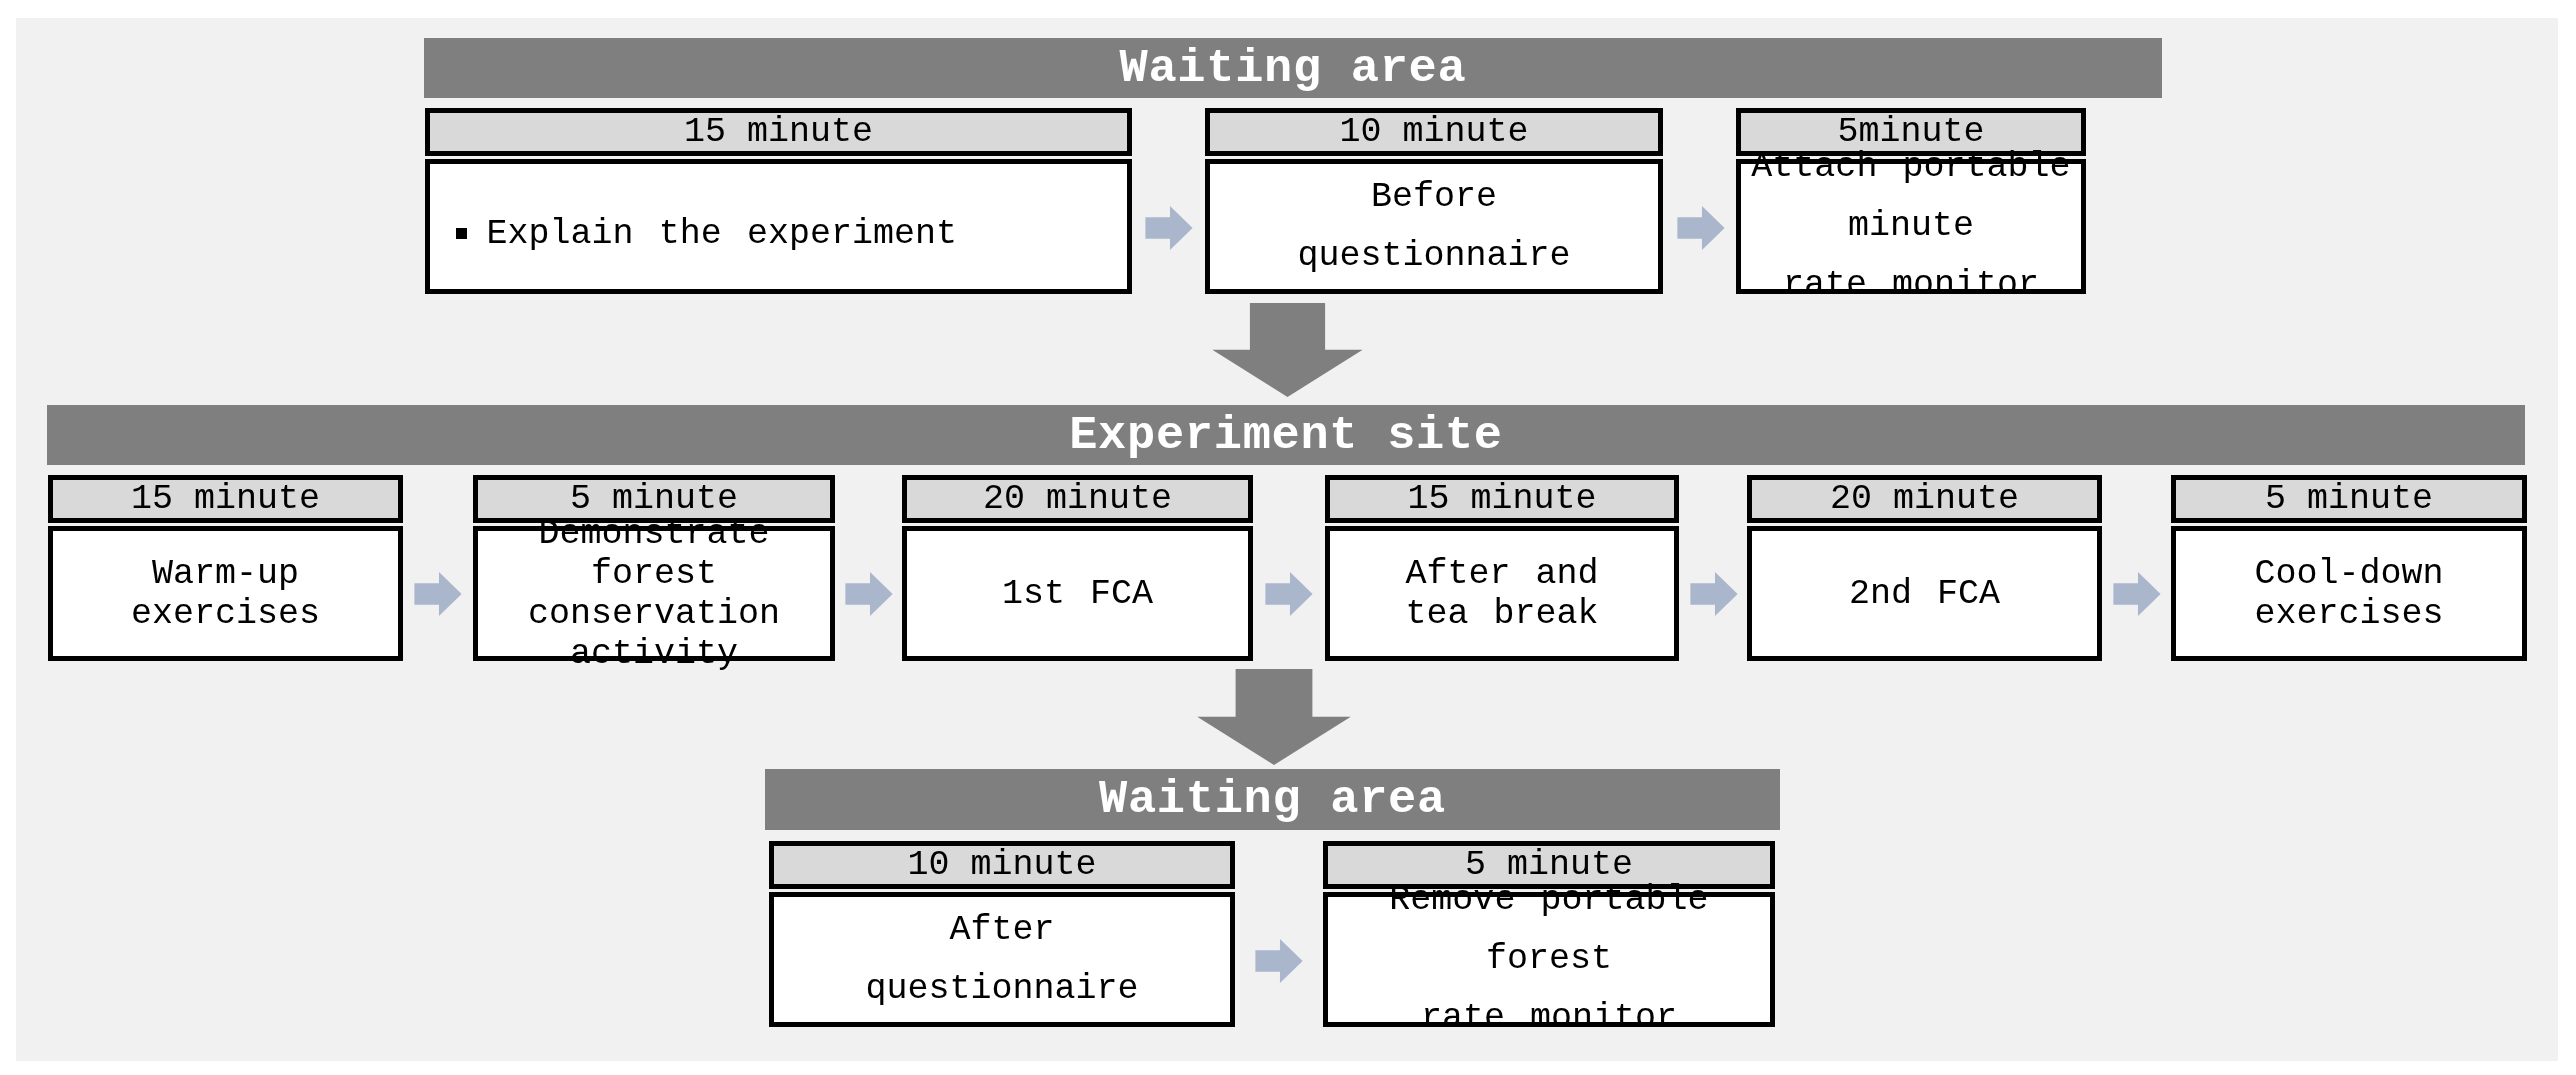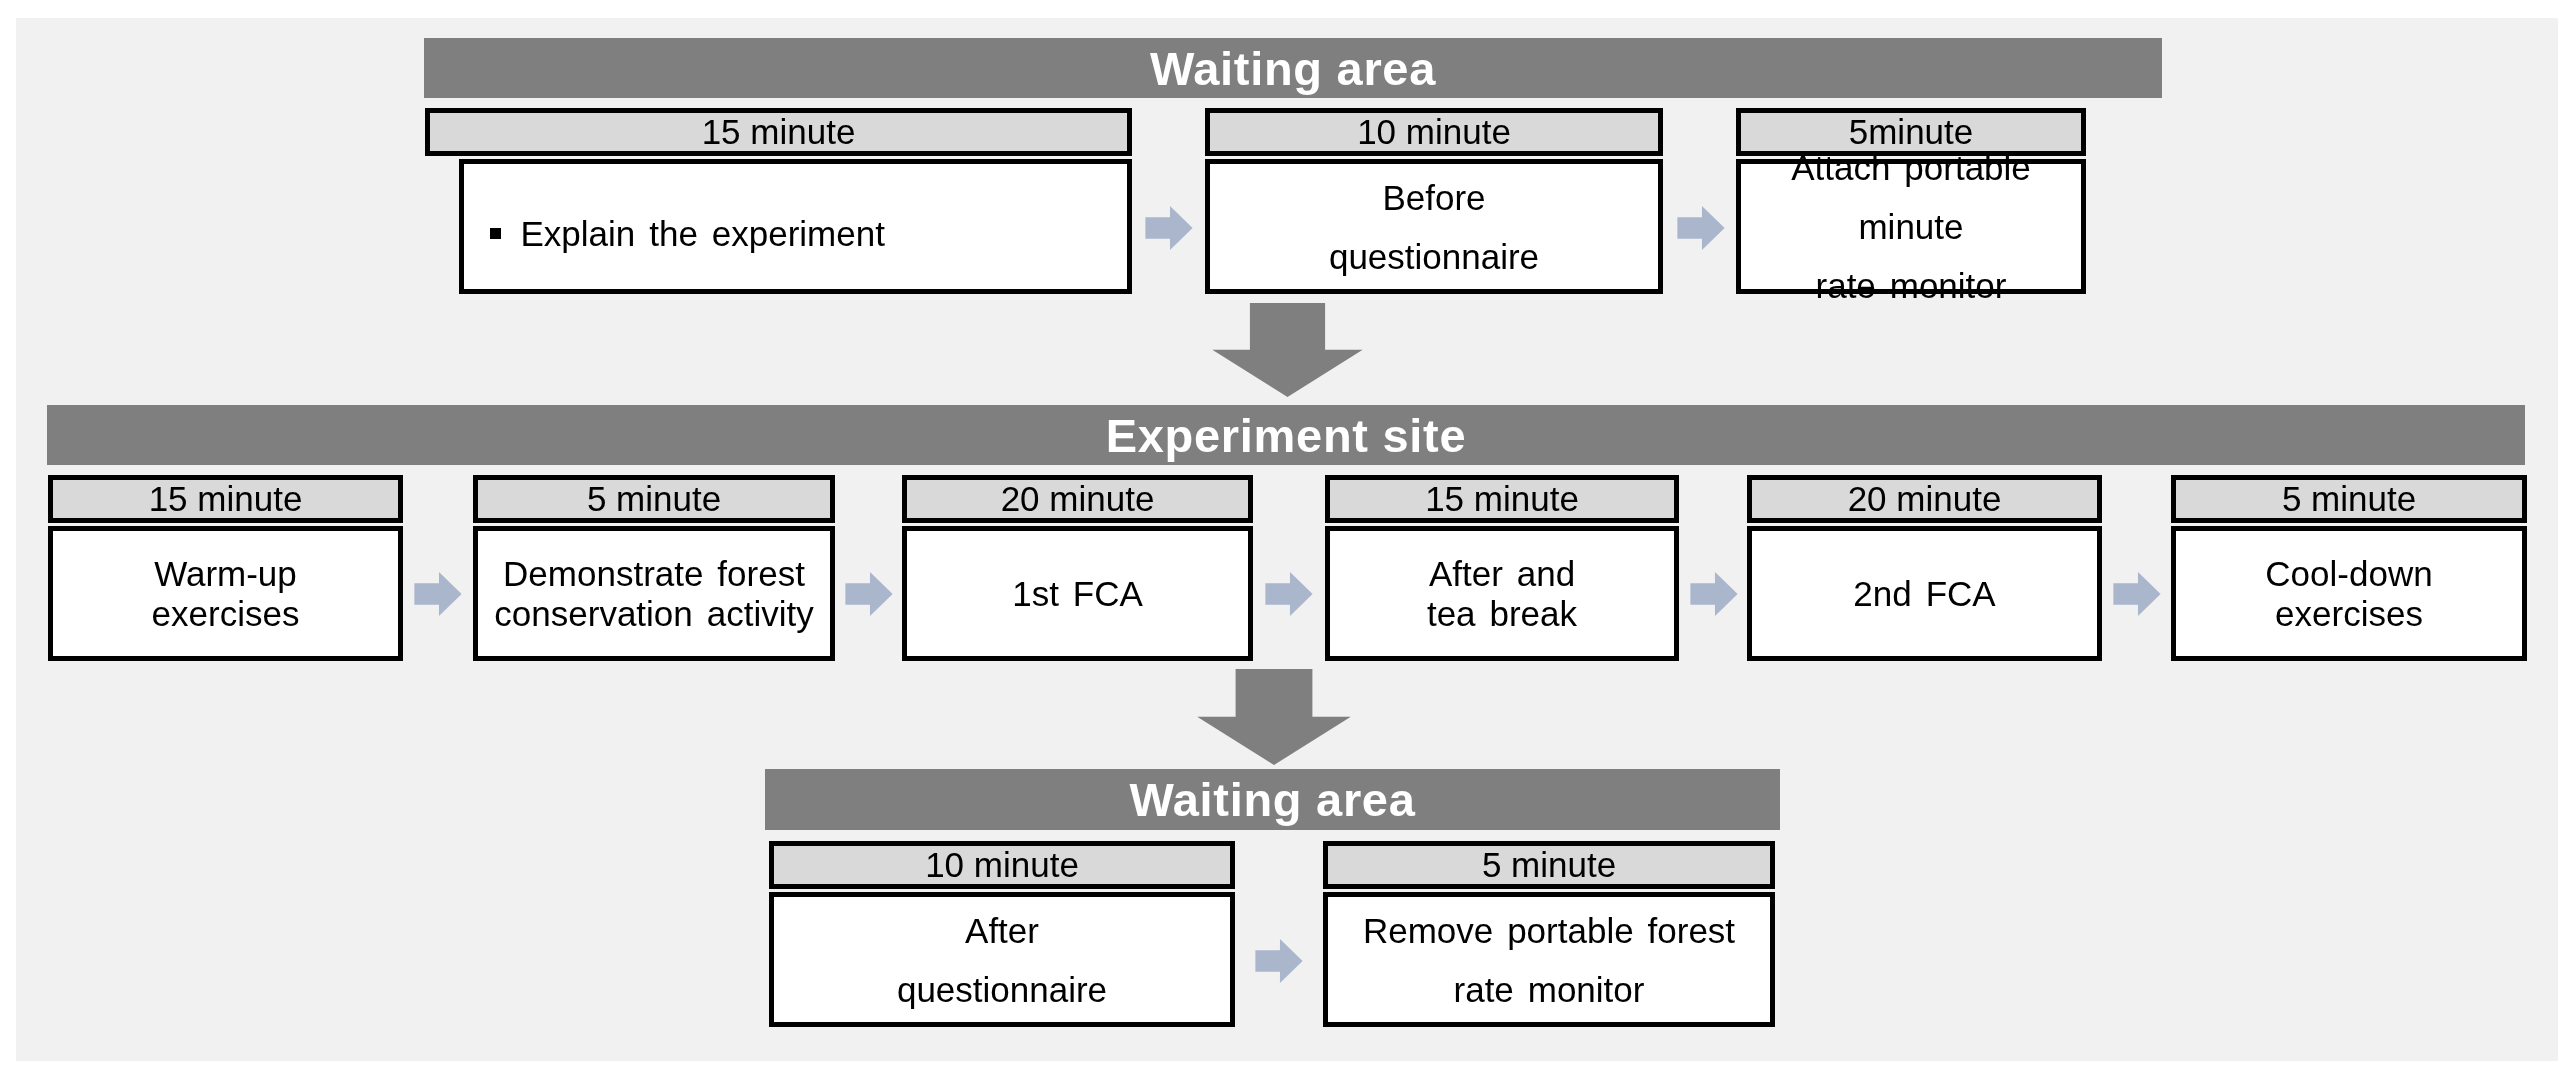--- a/index.html
+++ b/index.html
@@ -1,20 +1,20 @@
 <!DOCTYPE html>
 <html style="--panel: #f1f1f2; --band: #7f7f7f; --band_text: #ffffff; --header_cell: #d9d9d9; --border: #000000; --body_text: #000000; --arrow: #aab6cc;font-size:10.4px"><head>
 <meta charset="utf-8">
 <style>
   html,body{margin:0;padding:0;background:#ffffff;}
   .page{
     position:relative;
     width:2576px;height:1076px;
     background:#ffffff;
-    font-family:Liberation Sans, sans-serif;
+    font-family:Liberation Mono, monospace;
     color:var(--body_text,#000000);
     overflow:hidden;
     border-radius:9px;
   }
   .panel{
     position:absolute;left:16.3px;top:17.6px;width:2542px;height:1043px;
     background:var(--panel,#f1f1f2);
   }
   .band{
     position:absolute;
@@ -35,21 +35,21 @@
   .box-body{
     height:135px;box-sizing:border-box;
     border:5.2px solid var(--border,#000000);
     background:#ffffff;
     display:flex;flex-direction:column;justify-content:center;align-items:center;
     text-align:center;font-size:35px;word-spacing:0.12em;
   }
   .ln{display:block;}
   .body-tall .ln{line-height:59px;}
   .body-tight .ln{line-height:40px;}
-  .box-body.bullets{align-items:stretch;text-align:left;padding:14px 0 0 26px;margin-left:34px;}
+  .box-body.bullets{align-items:stretch;text-align:left;padding:14px 0 0 26px;}
   .bullet-row{display:flex;align-items:center;height:52px;}
   .sq{width:11px;height:11px;background:var(--border,#000000);margin-right:19.5px;flex:none;}
   .arrow-r{position:absolute;width:48px;height:44px;line-height:0;}
   .arrow-d{position:absolute;line-height:0;}
   .arrow-r svg polygon{fill:var(--arrow,#aab6cc);}
   .arrow-d svg polygon{fill:var(--band,#7f7f7f);}
 </style>
 </head>
 <body>
 

